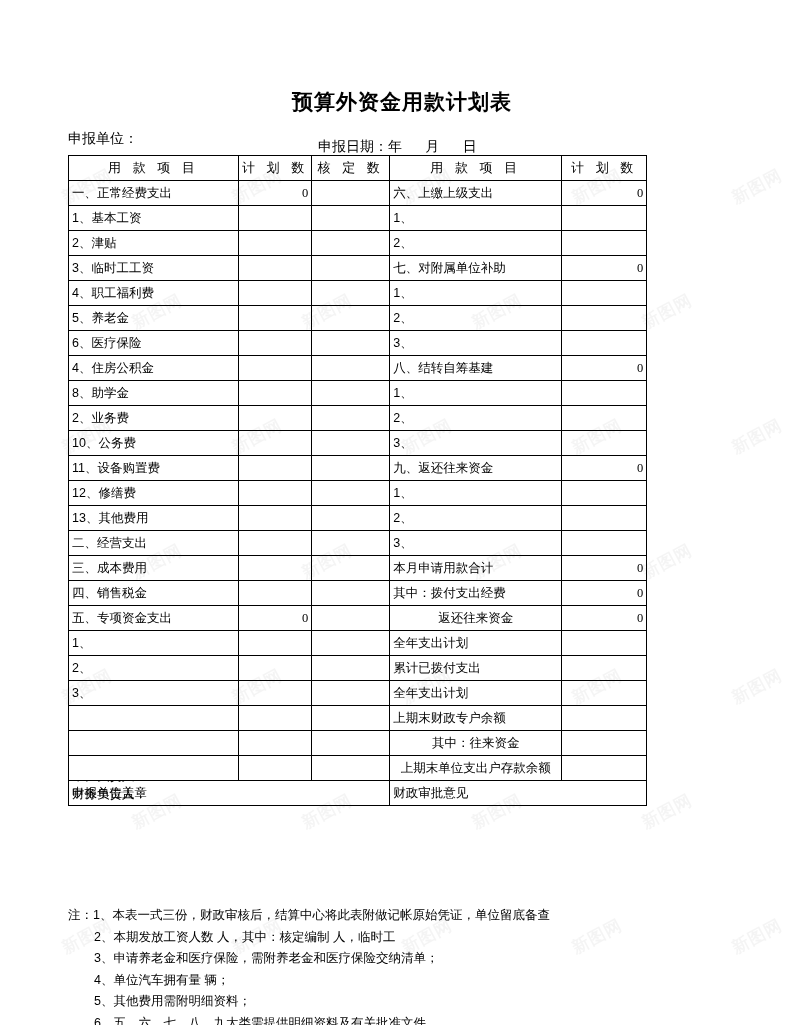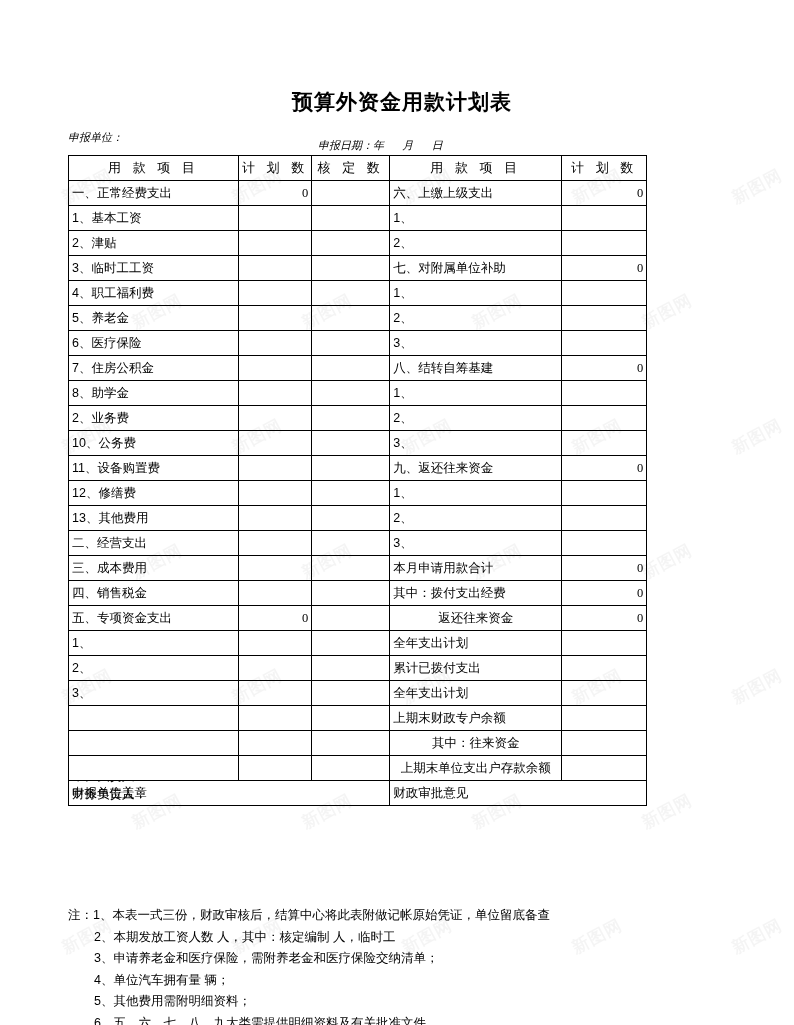--- a/index.html
+++ b/index.html
@@ -55,22 +55,21 @@
     font-weight: bold;
     letter-spacing: 1px;
   }
 
   .meta-row {
     position: absolute;
     left: 68px;
     top: 130px;
     width: 580px;
     height: 20px;
-    font-size: 11px;
-    font-style: italic;
+    font-size: 14px;
   }
   .meta-left {
     position: absolute;
     left: 0;
     top: 0;
   }
   .meta-right {
     position: absolute;
     left: 250px;
     top: 8px;
@@ -260,21 +259,21 @@
           <td class="num"></td>
         </tr>
         <tr>
           <td>6、医疗保险</td>
           <td class="num"></td>
           <td class="num"></td>
           <td>3、</td>
           <td class="num"></td>
         </tr>
         <tr>
-          <td>7、住房公积金</td>
+          <td>4、住房公积金</td>
           <td class="num"></td>
           <td class="num"></td>
           <td>八、结转自筹基建</td>
           <td class="num">0</td>
         </tr>
         <tr>
           <td>8、助学金</td>
           <td class="num"></td>
           <td class="num"></td>
           <td>1、</td>

